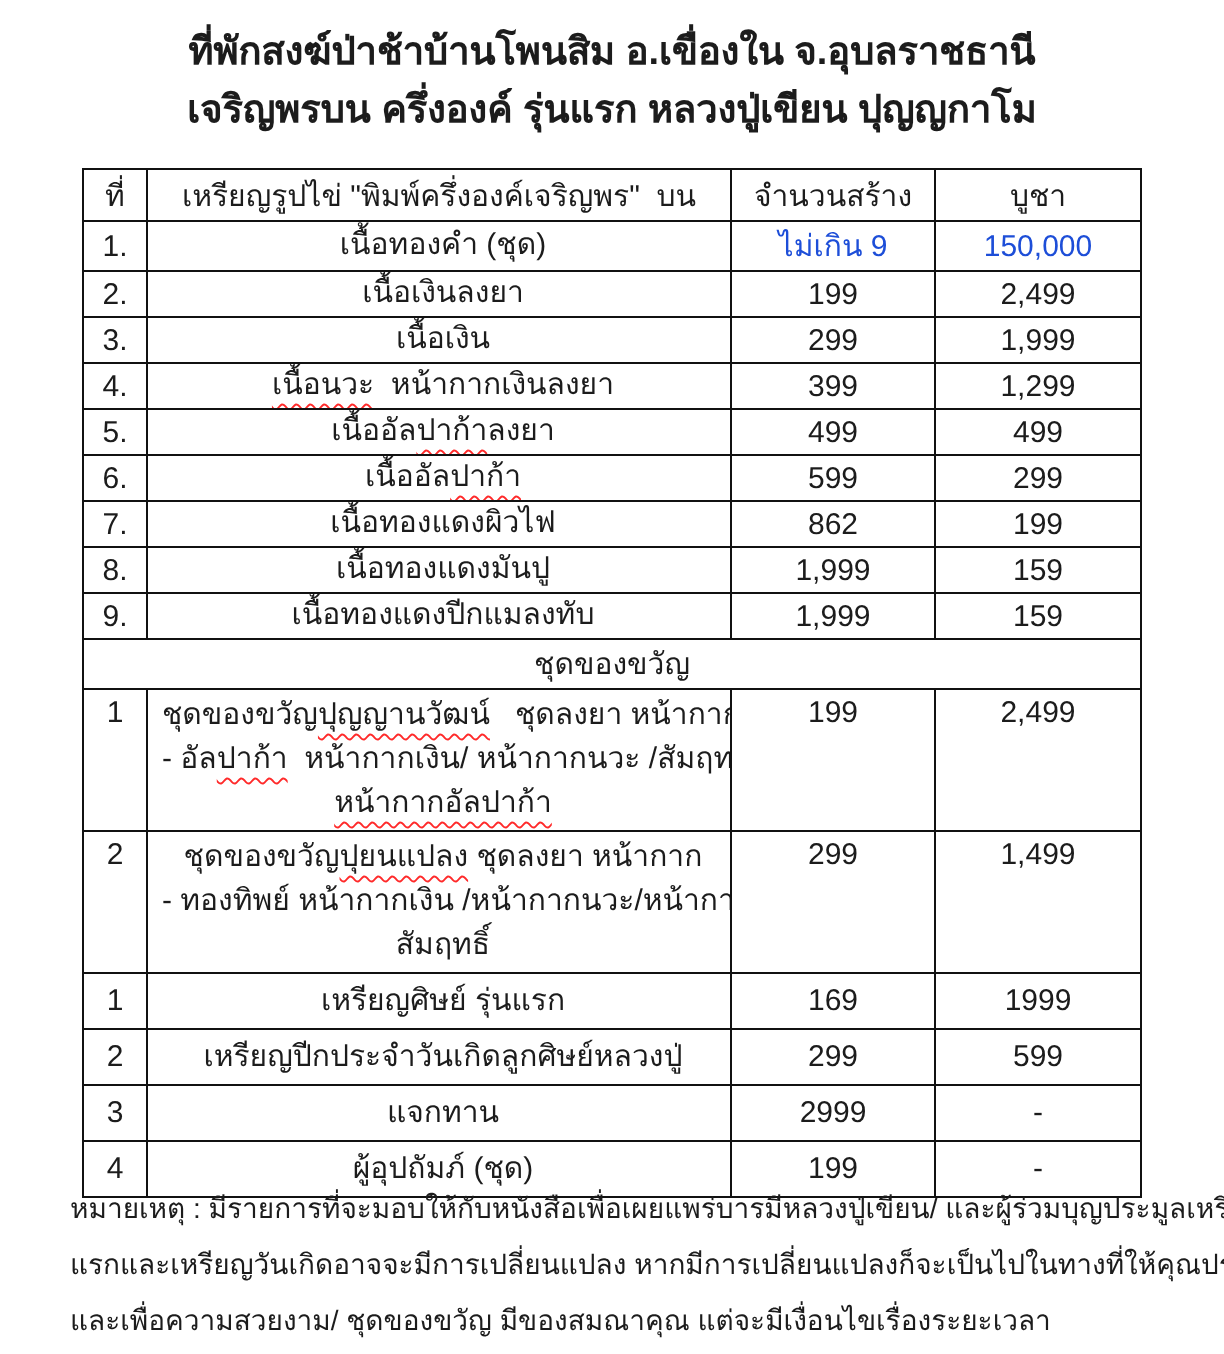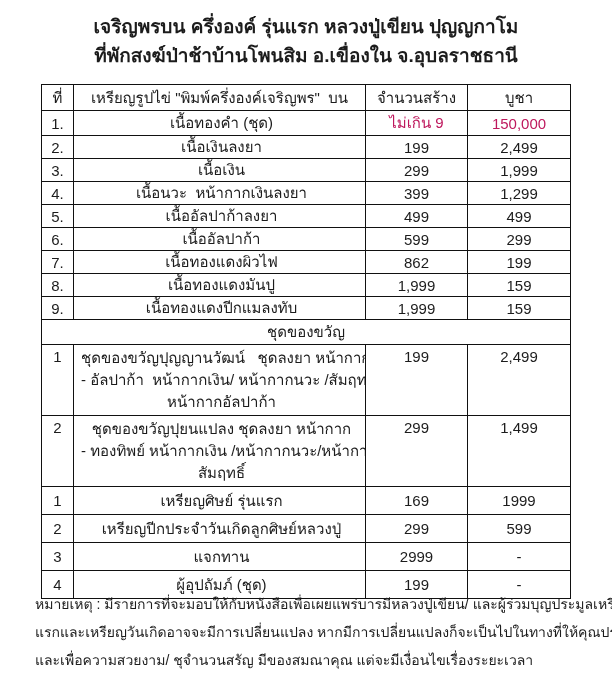--- a/index.html
+++ b/index.html
@@ -19,39 +19,39 @@
   .pricelist th{height:25px;text-align:center;white-space:pre;}
   .pricelist th.name{text-align:center;}
   td.no,td.qty,td.price{text-align:center;}
   td.name{text-align:center;padding-left:7px;}
   td.name div{white-space:pre;line-height:22px;}
   tr.secA td{height:22px;}
   tr.gift td{vertical-align:top;padding-top:2px;padding-bottom:2px;}
   tr.gift td.qty,tr.gift td.price,tr.gift td.no{padding-top:3px;}
   tr.secC td{height:27px;}
   tr.section-title td{height:22px;text-align:center;}
-  .red{color:#be185d;}
+  .red{color:#1d4ed8;}
   .sp{
-    text-decoration-style:wavy;
+    text-decoration:underline;text-decoration-style:wavy;
     text-decoration-color:#ff2a2a;text-decoration-thickness:1px;
     text-underline-offset:4px;
   }
   .footnote{
     position:absolute;left:35px;top:590px;width:560px;font-size:14px;
   }
   .footnote div{line-height:28px;white-space:nowrap;}
 </style>
 </head>
 <body>
 
 <div class="page">
 
   <div class="titles">
+    <div class="title-line">ที่พักสงฆ์ป่าช้าบ้านโพนสิม อ.เขื่องใน จ.อุบลราชธานี</div>
     <div class="title-line">เจริญพรบน ครึ่งองค์ รุ่นแรก หลวงปู่เขียน ปุญญกาโม</div>
-    <div class="title-line">ที่พักสงฆ์ป่าช้าบ้านโพนสิม อ.เขื่องใน จ.อุบลราชธานี</div>
   </div>
 
   <table class="pricelist">
     <colgroup>
       <col style="width:32px">
       <col style="width:292px">
       <col style="width:102px">
       <col style="width:103px">
     </colgroup>
     <thead>
@@ -189,16 +189,16 @@
           </td>
           <td class="qty">199</td>
           <td class="price">-</td>
         </tr>
       </tbody>
   </table>
 
   <div class="footnote">
     <div>หมายเหตุ : มีรายการที่จะมอบให้กับหนังสือเพื่อเผยแพร่บารมีหลวงปู่เขียน/ และผู้ร่วมบุญประมูลเหรียญ/ เหรียญศิษย์รุ่น</div>
     <div>แรกและเหรียญวันเกิดอาจจะมีการเปลี่ยนแปลง หากมีการเปลี่ยนแปลงก็จะเป็นไปในทางที่ให้คุณประโยชน์แก่ผู้สะสม</div>
-    <div>และเพื่อความสวยงาม/ ชุจำนวนสรัญ มีของสมณาคุณ  แต่จะมีเงื่อนไขเรื่องระยะเวลา</div>
+    <div>และเพื่อความสวยงาม/ ชุดของขวัญ มีของสมณาคุณ  แต่จะมีเงื่อนไขเรื่องระยะเวลา</div>
   </div>
 
 </div>
 
 </body></html>

